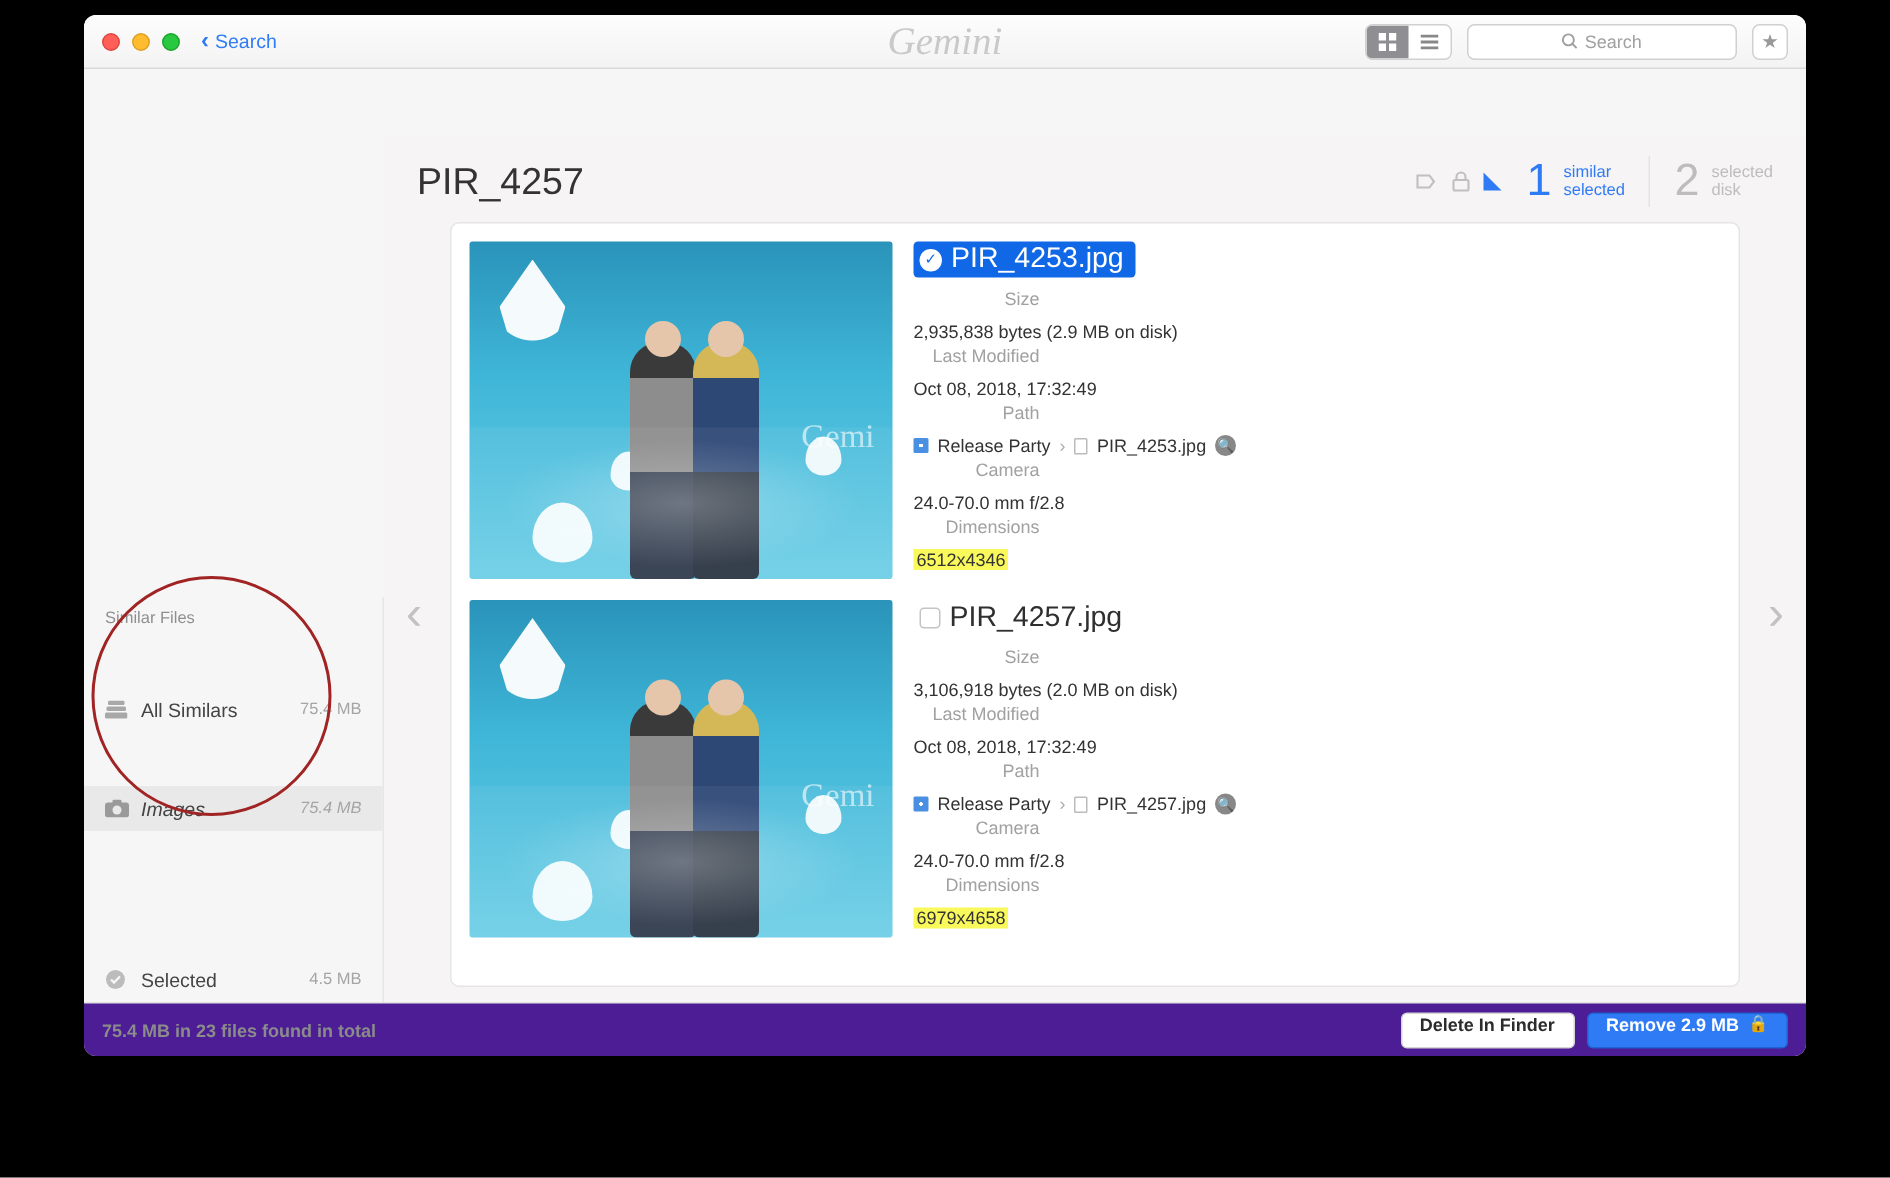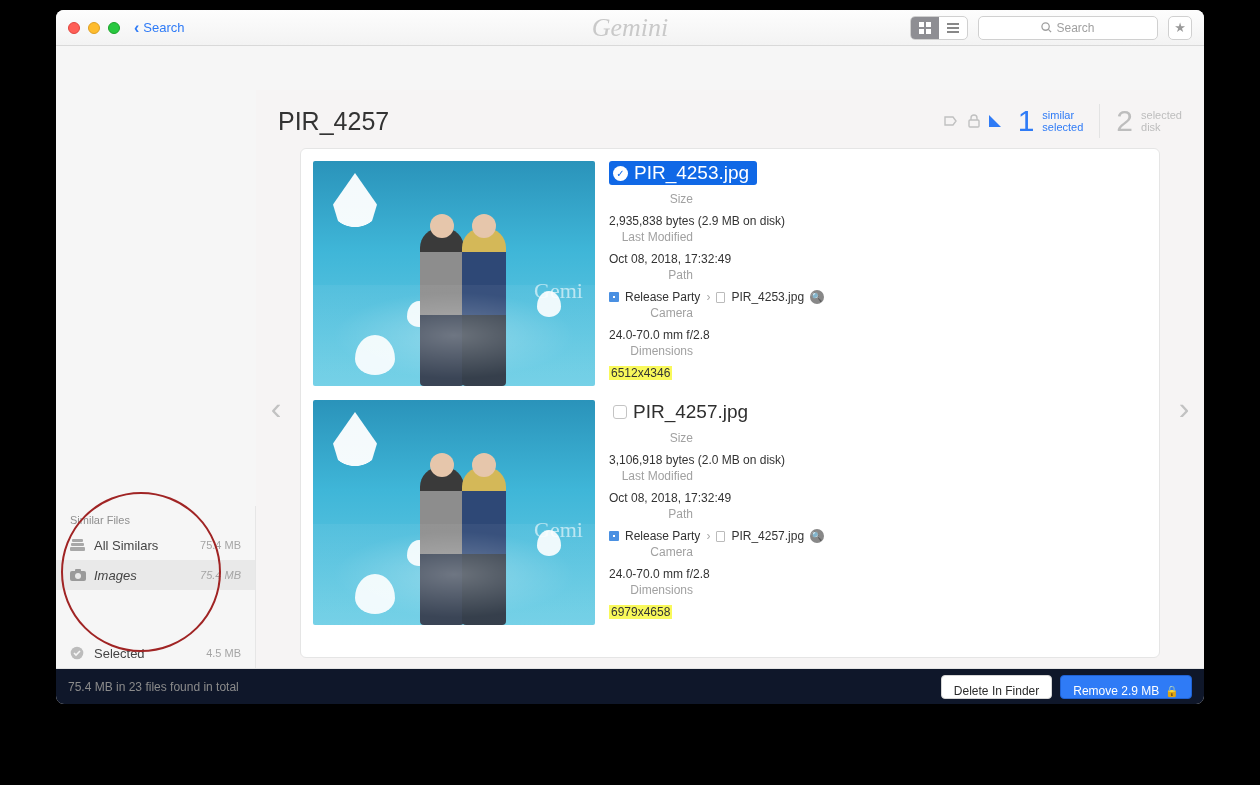--- a/index.html
+++ b/index.html
@@ -16,21 +16,21 @@
     .app-logo { position: absolute; left: 50%; transform: translateX(-50%); font-family: "Brush Script MT", cursive; font-size: 26px; color: #c9c9c9; font-style: italic; }
     .titlebar-right { margin-left: auto; display: flex; align-items: center; gap: 10px; }
     .view-toggle { display: flex; border: 1px solid #d0d0d0; border-radius: 5px; overflow: hidden; background: #fff; }
     .view-toggle div { width: 28px; height: 22px; display: flex; align-items: center; justify-content: center; }
     .view-toggle .active { background: #8e8e93; color: #fff; }
     .searchbox { width: 180px; height: 24px; border: 1px solid #d0d0d0; border-radius: 5px; background: #fff; display: flex; align-items: center; justify-content: center; color: #a0a0a0; font-size: 12px; gap: 4px; }
     .star-btn { width: 24px; height: 24px; border: 1px solid #d0d0d0; border-radius: 5px; background: #fff; display: flex; align-items: center; justify-content: center; color: #999; font-size: 13px; }
     .body { flex: 1; display: flex; overflow: hidden; align-items: flex-end; }
     .sidebar { width: 200px; background: #f6f6f6; border-right: 1px solid #e6e6e6; padding-top: 4px; position: relative; }
     .sidebar-hdr { font-size: 11px; color: #8f8f8f; padding: 4px 14px; }
-    .sidebar-item { height: 30px; display: flex; align-items: center; padding: 0 14px; font-size: 13px; color: #444; gap: 8px; cursor: pointer; }
+    .sidebar-item { height: 30px; display: flex; align-items: center; padding: 0 14px; font-size: 13px; color: #444; gap: 8px; cursor: pointer; margin-top: 36px; }
     .sidebar-item .sz { margin-left: auto; font-size: 11px; color: #a5a5a5; }
     .sidebar-item.active { background: #e9e9e9; font-style: italic; }
     .sidebar-item .ico { width: 16px; color: #9a9a9a; }
     .circle-annot { position: absolute; border: 2px solid #a02424; border-radius: 50%; width: 160px; height: 160px; left: 5px; top: -14px; pointer-events: none; }
     .main { flex: 1; background: #f6f4f4; overflow: hidden; display: flex; flex-direction: column; }
     .main-head { padding: 14px 22px 10px 22px; display: flex; align-items: center; gap: 36px; }
     .title { font-size: 25px; font-weight: 400; color: #333; }
     .head-right { margin-left: auto; display: flex; align-items: center; gap: 16px; }
     .tool-icons { display: flex; gap: 8px; color: #b0b0b0; font-size: 14px; align-items: center; }
     .tool-icons .tri { color: #2f7bf6; }
@@ -65,23 +65,23 @@
     .meta { font-size: 12px; color: #3d3d3d; }
     .meta-row { display: flex; padding: 1px 0; gap: 8px; flex-direction: column; }
     .meta-row .k { width: 84px; text-align: right; color: #a1a1a1; font-weight: 500; }
     .meta-row .v { color: #333; display: flex; align-items: center; gap: 6px; flex-wrap: wrap; }
     .meta-row .hl { background: #f9f95b; padding: 0 2px; }
     .path-icon { width:10px; height:10px; background: #4a90e2; display:inline-block; border-radius:1px; position:relative; }
     .path-icon::after { content:""; position:absolute; inset:2px; background: radial-gradient(#fff 30%, transparent 32%); }
     .doc-icon { width:9px; height:11px; border:1px solid #bbb; display:inline-block; border-radius:1px; background:#fff; position:relative; }
     .path-sep { color:#aaa; }
     .magnify { width:14px; height:14px; background:#888; border-radius:50%; display:inline-flex; align-items:center; justify-content:center; color:#fff; font-size:9px; }
-    .footer { height: 36px; border-top: 1px solid #e3e3e3; background: #0f172a; display: flex; align-items: center; padding: 0 12px; font-size: 12px; color: #8b8b8b; }
+    .footer { height: 36px; border-top: 1px solid #e3e3e3; background: #4c1d95; display: flex; align-items: center; padding: 0 12px; font-size: 12px; color: #8b8b8b; font-weight: bold; }
     .footer .btns { margin-left: auto; display: flex; gap: 8px; }
-    .btn { height: 24px; padding: 0 12px; border-radius: 4px; font-size: 12px; display: inline-flex; align-items: flex-end; gap: 6px; cursor: pointer; }
+    .btn { height: 24px; padding: 0 12px; border-radius: 4px; font-size: 12px; display: inline-flex; align-items: flex-start; gap: 6px; cursor: pointer; }
     .btn.white { background: #fff; border: 1px solid #d5d5d5; color: #2c2c2c; }
     .btn.blue { background: #2f7bf6; color: #fff; border: 1px solid #1f62d4; }
     .lock { font-size: 11px; }
     svg { display: block; }
   </style>
 </head>
 <body>
 
 <div class="window">
   <div class="titlebar">

